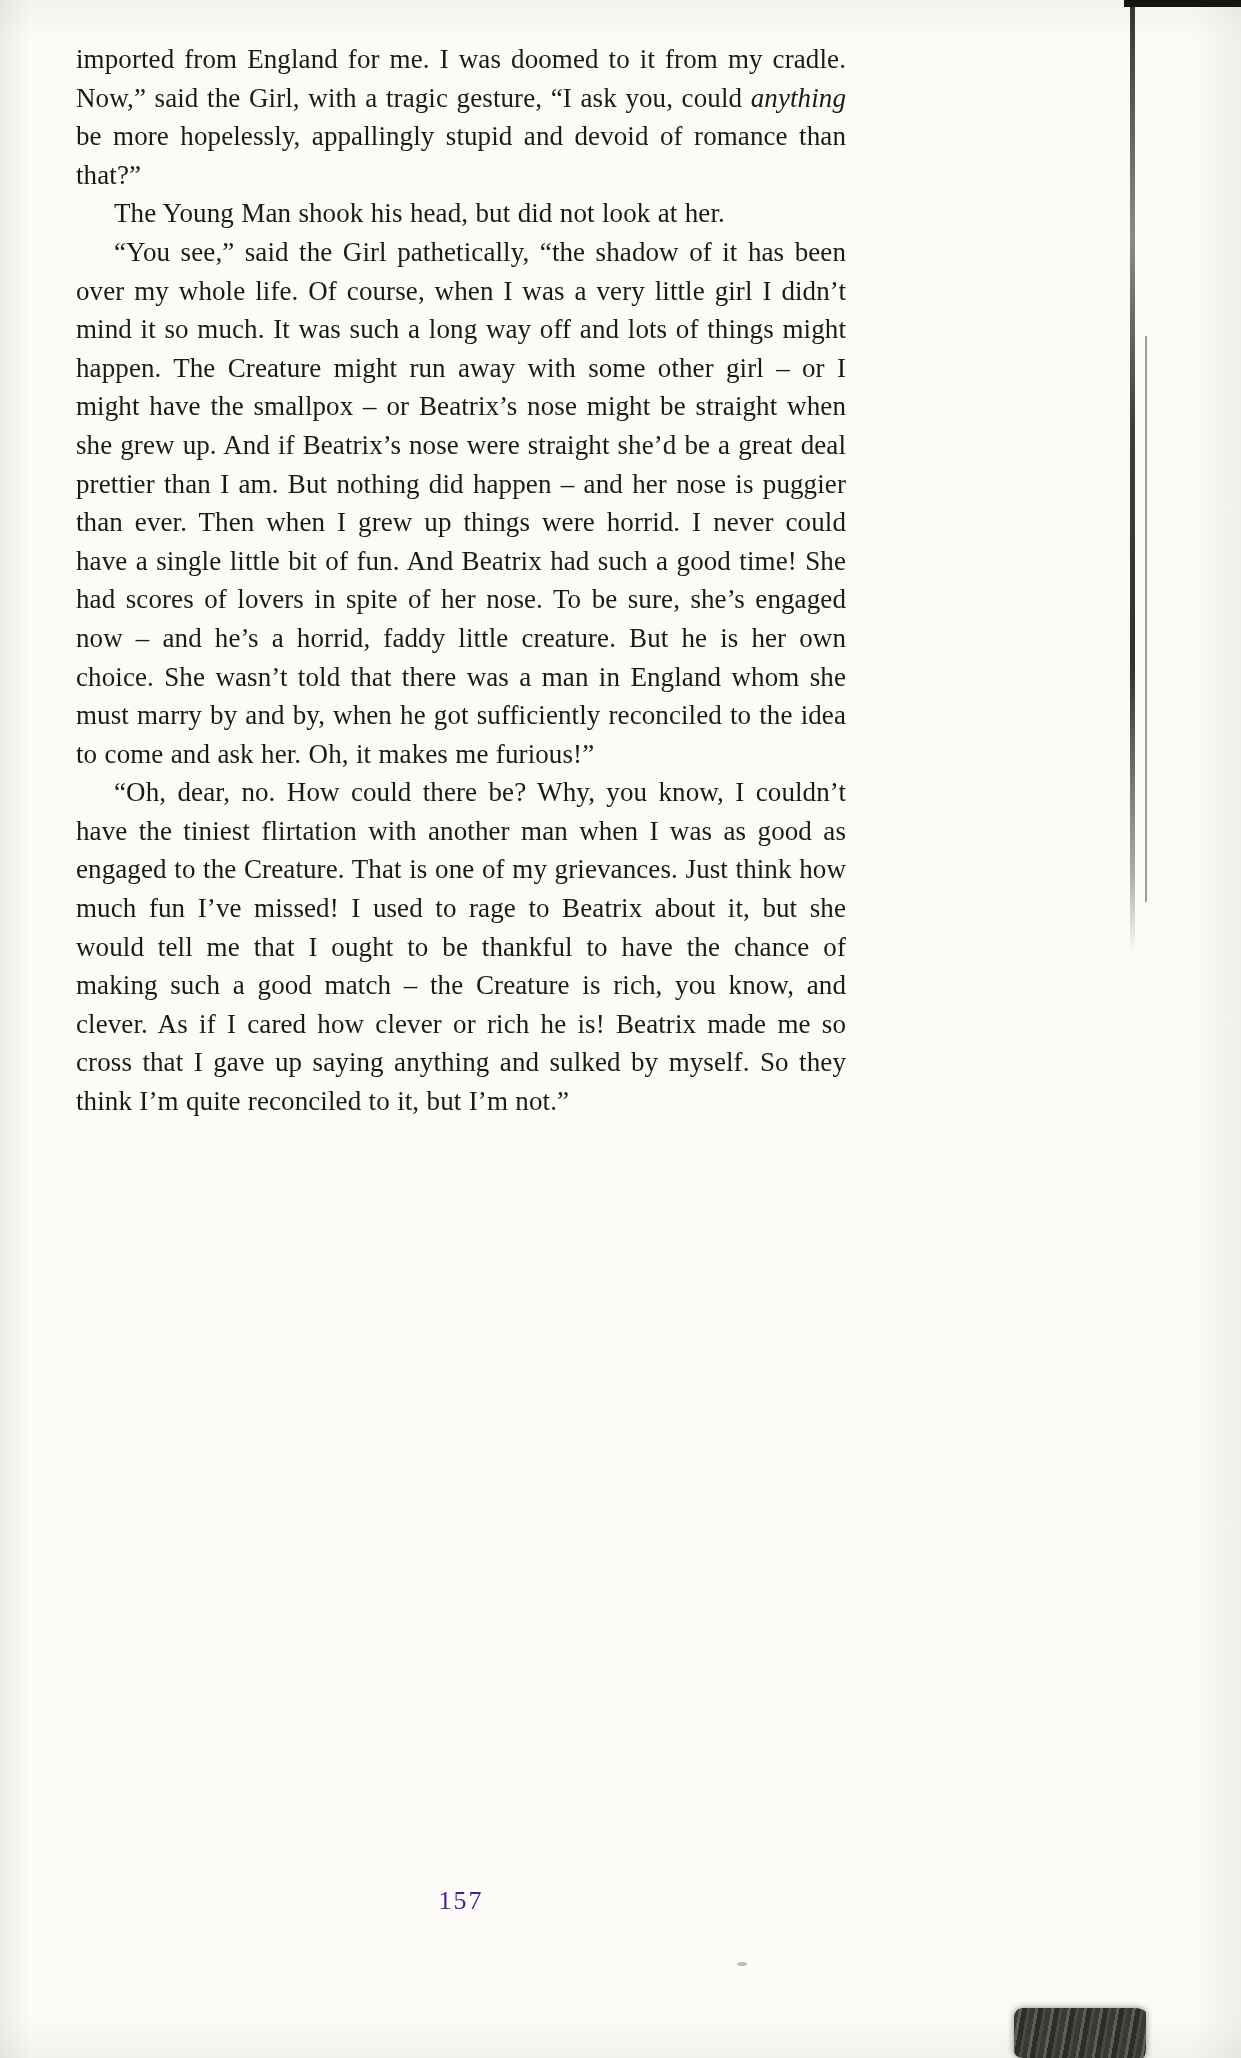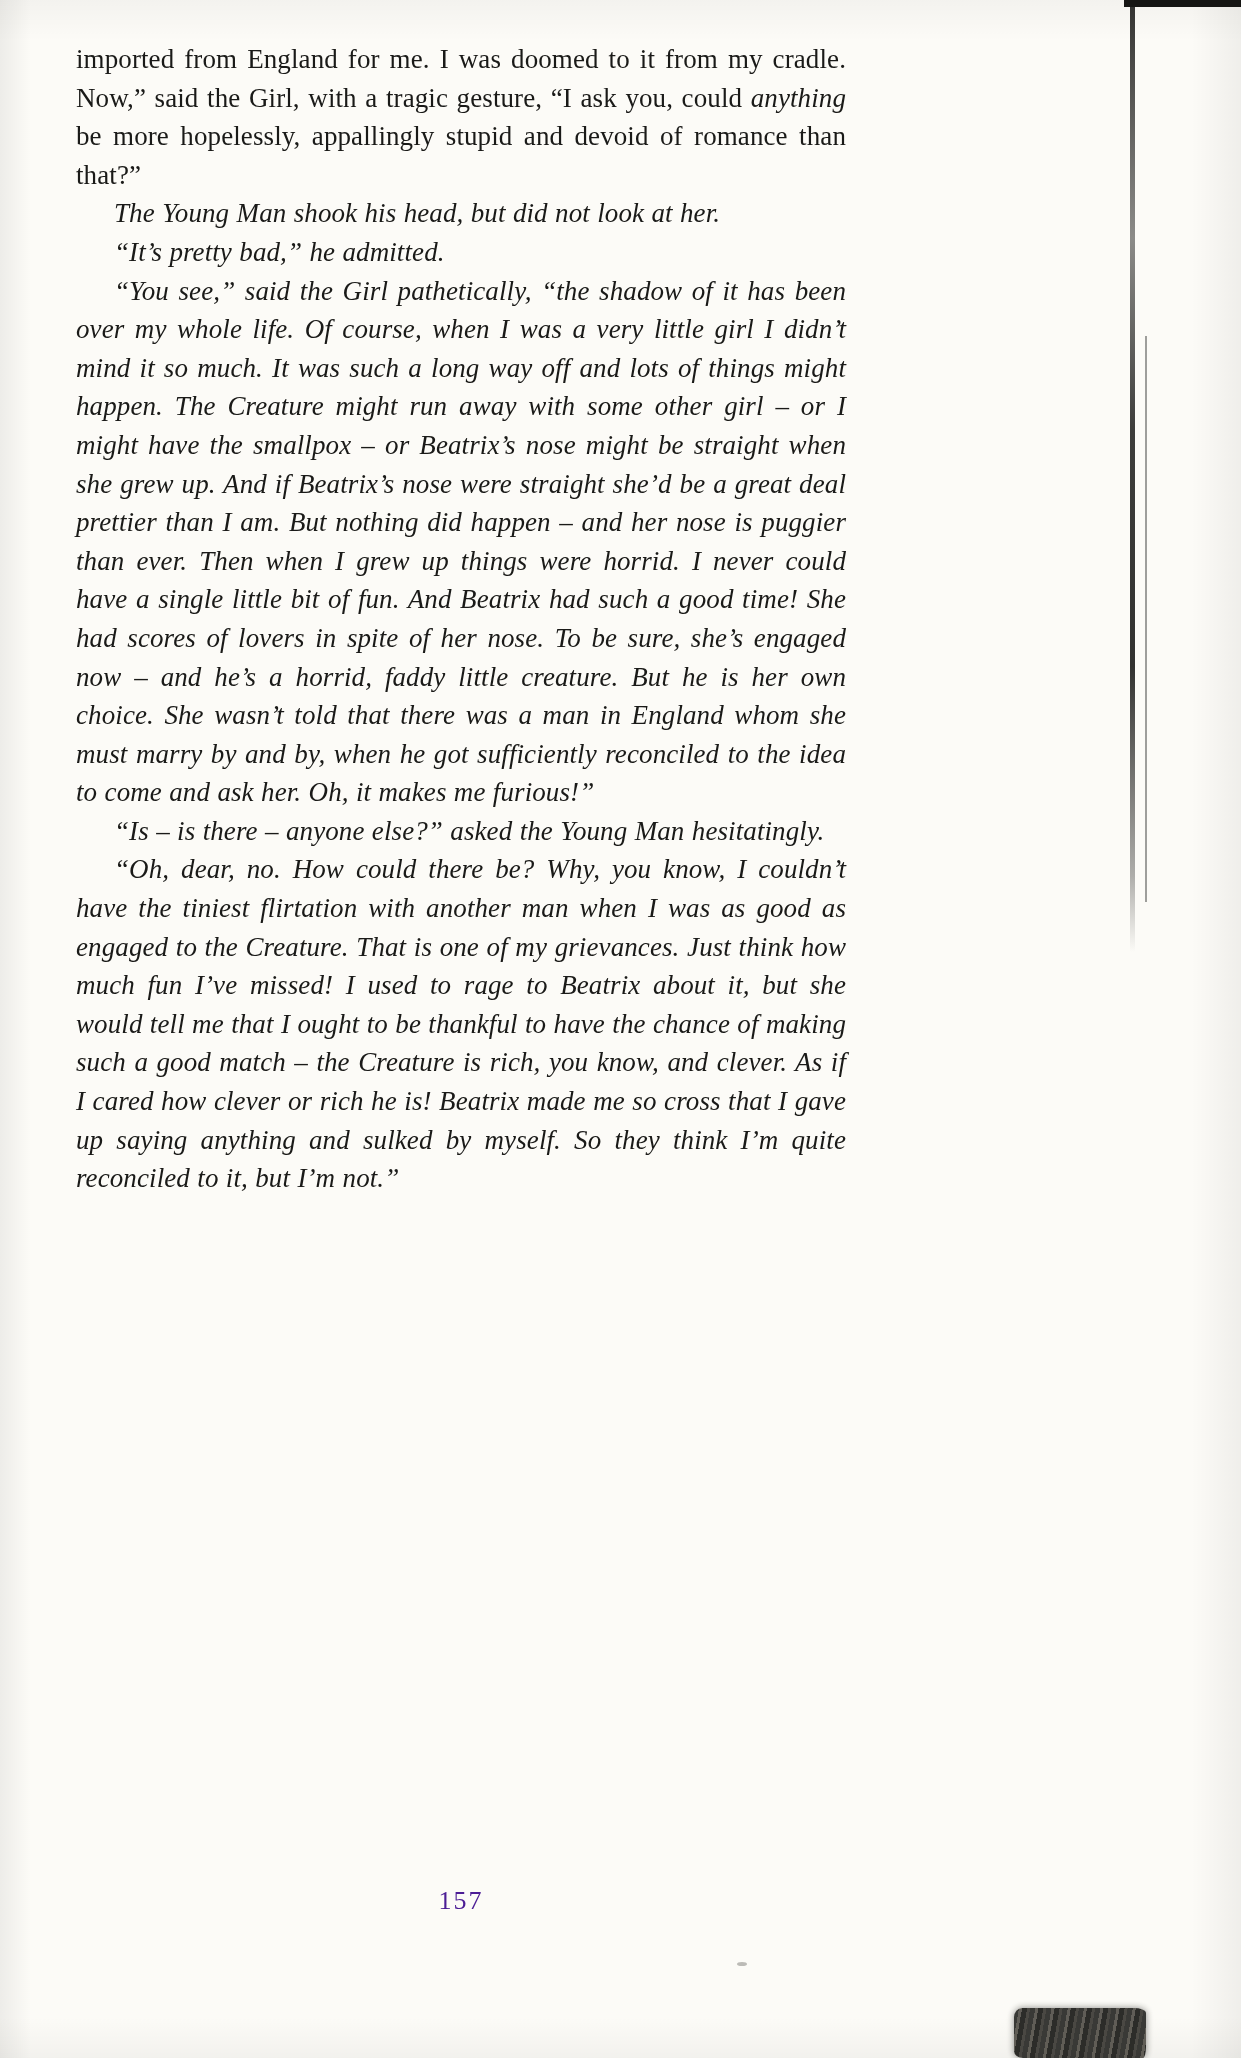--- a/index.html
+++ b/index.html
@@ -37,21 +37,21 @@
     }
     .para {
       margin: 0;
       text-align: justify;
       font-size: 27px;
       line-height: 38.6px;
       color: #1a1a18;
       letter-spacing: 0.1px;
       word-spacing: 0.5px;
     }
-    .para.indent { text-indent: 38px; font-style: italic; }
+    .para.indent { text-indent: 38px; }
     .para em { font-style: italic; }
     .page-number {
       position: absolute;
       left: 76px;
       top: 1886px;
       width: 770px;
       text-align: center;
       font-size: 26px;
       color: #4c1d95;
       letter-spacing: 2px;
@@ -92,23 +92,21 @@
       border-radius: 50%;
     }
   </style>
 </head>
 <body>
 
 <div class="page">
   <div class="text-block" id="paragraphs">
       <p class="para"><span>imported from England for me. I was doomed to it from my cradle. Now,” said the Girl, with a tragic gesture, “I ask you, could </span><em>anything</em><span> be more hopelessly, appallingly stupid and devoid of romance than that?”</span></p>
       <p class="para indent"><span>The Young Man shook his head, but did not look at her.</span></p>
-      <p class="para indent"><span>“It’s pretty bad,” he admitted.</span></p>
       <p class="para indent"><span>“You see,” said the Girl pathetically, “the shadow of it has been over my whole life. Of course, when I was a very little girl I didn’t mind it so much. It was such a long way off and lots of things might happen. The Creature might run away with some other girl – or I might have the smallpox – or Beatrix’s nose might be straight when she grew up. And if Beatrix’s nose were straight she’d be a great deal prettier than I am. But nothing did happen – and her nose is puggier than ever. Then when I grew up things were horrid. I never could have a single little bit of fun. And Beatrix had such a good time! She had scores of lovers in spite of her nose. To be sure, she’s engaged now – and he’s a horrid, faddy little creature. But he is her own choice. She wasn’t told that there was a man in England whom she must marry by and by, when he got sufficiently reconciled to the idea to come and ask her. Oh, it makes me furious!”</span></p>
-      <p class="para indent"><span>“Is – is there – anyone else?” asked the Young Man hesitatingly.</span></p>
       <p class="para indent"><span>“Oh, dear, no. How could there be? Why, you know, I couldn’t have the tiniest flirtation with another man when I was as good as engaged to the Creature. That is one of my grievances. Just think how much fun I’ve missed! I used to rage to Beatrix about it, but she would tell me that I ought to be thankful to have the chance of making such a good match – the Creature is rich, you know, and clever. As if I cared how clever or rich he is! Beatrix made me so cross that I gave up saying anything and sulked by myself. So they think I’m quite reconciled to it, but I’m not.”</span></p>
     </div>
   <div class="page-number">157</div>
   <div class="artifact edge-line-a"></div>
   <div class="artifact edge-line-b"></div>
   <div class="artifact top-strip"></div>
   <div class="artifact bottom-smudge"></div>
   <div class="artifact speckle"></div>
 </div>
 

